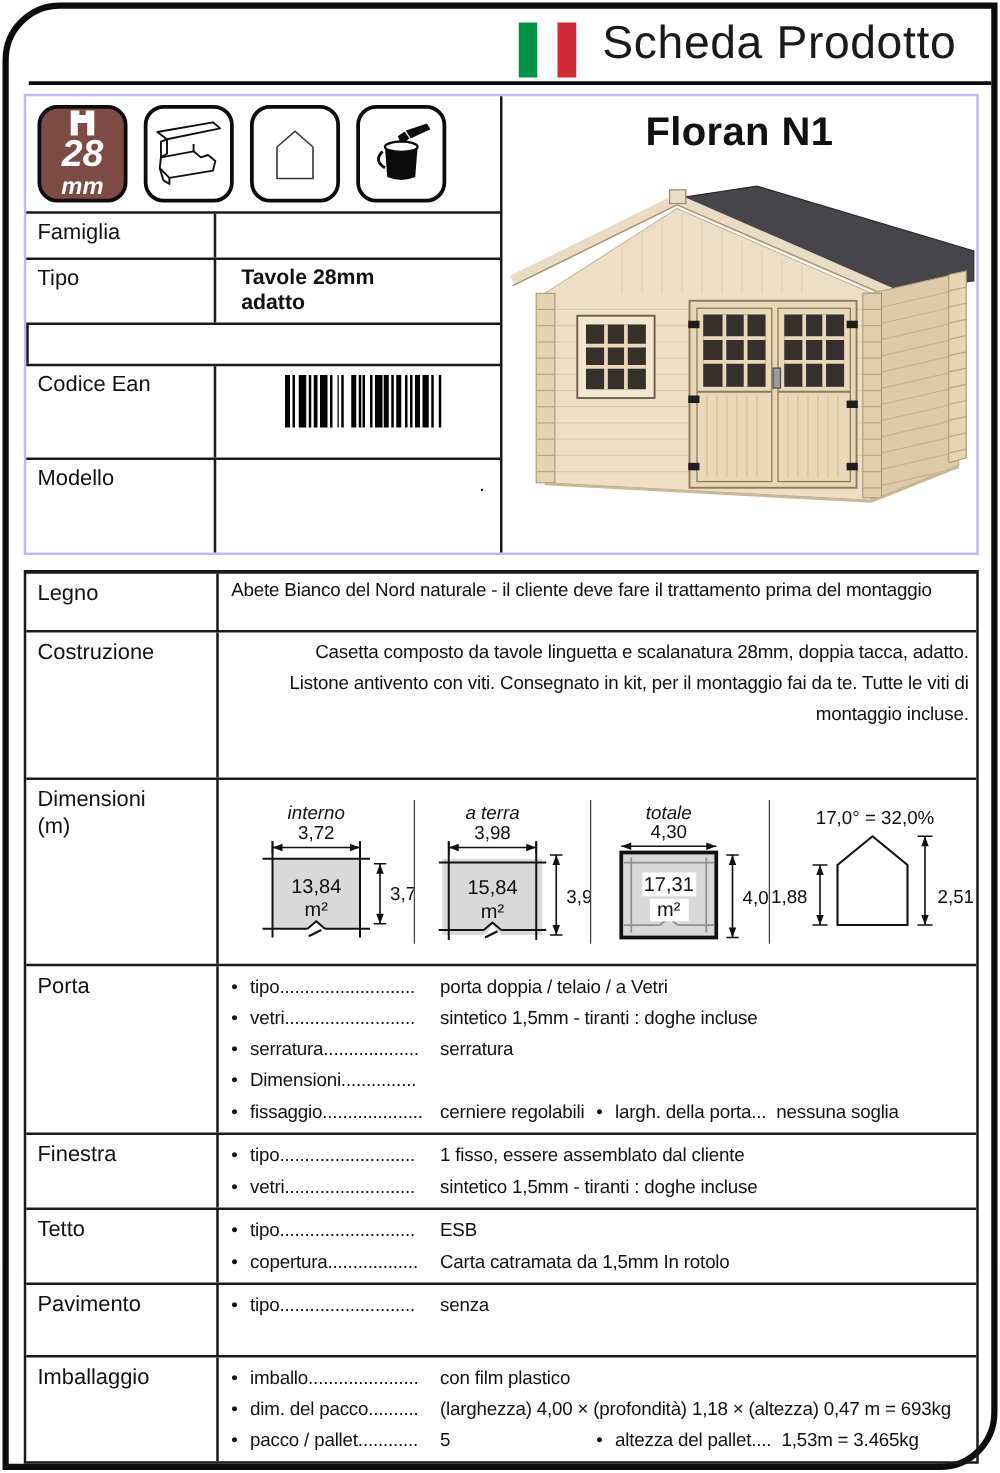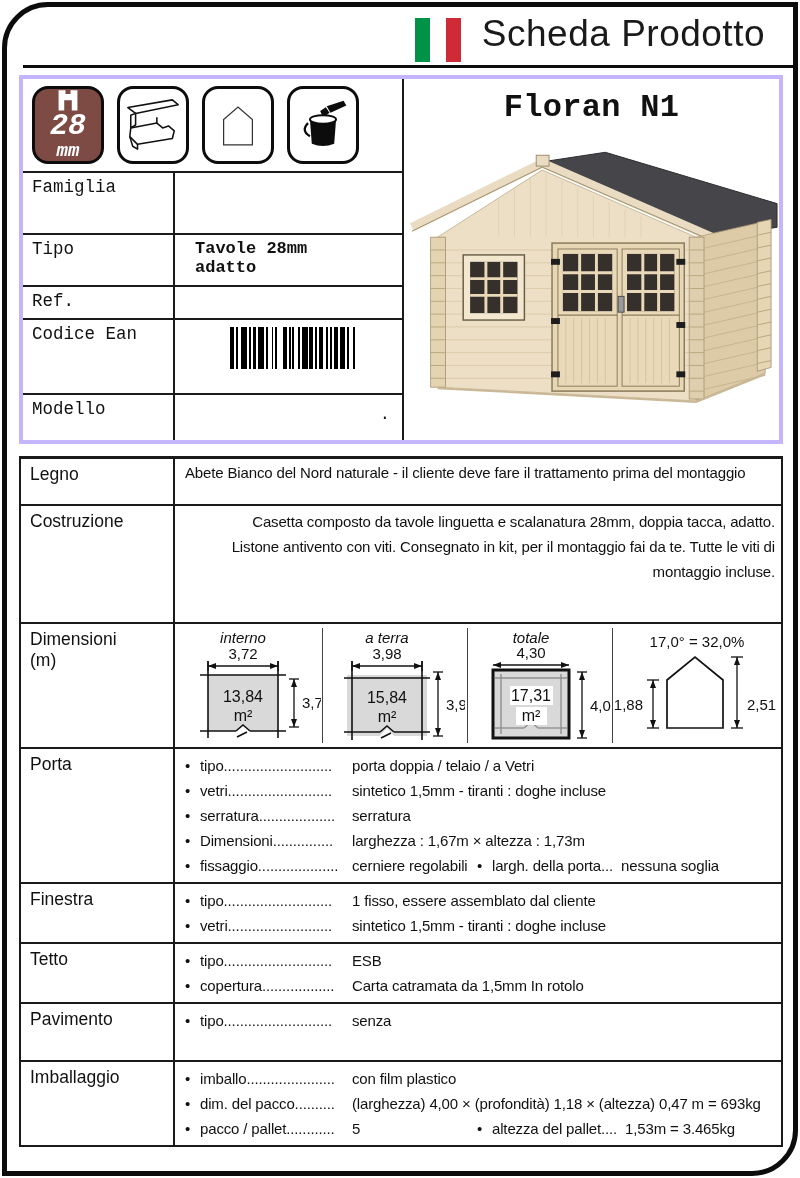--- a/index.html
+++ b/index.html
@@ -4,21 +4,21 @@
 <style>
   html,body{margin:0;padding:0;background:#fff;}
   body{width:800px;height:1178px;position:relative;font-family:"Liberation Sans","DejaVu Sans",sans-serif;color:#111;}
   .outer{position:absolute;inset:2px;border:5px solid #0c0c0c;border-radius:46px 0 46px 0;}
   
   .header{position:absolute;top:0;left:16px;right:0;height:58px;border-bottom:3px solid #0c0c0c;}
   .flag{position:absolute;left:392px;top:11px;width:46px;height:44px;display:flex;}
   .flag span{flex:1;}
   .page-title{position:absolute;right:28px;top:6px;font-size:37px;font-weight:400;letter-spacing:0.5px;color:#1a1a1a;}
   
-  .main-box{position:absolute;left:12px;top:68px;width:764px;height:369px;border:4px solid #c4b5fd;display:flex;box-sizing:border-box;font-family:Liberation Mono, monospace;}
+  .main-box{position:absolute;left:12px;top:68px;width:764px;height:369px;border:2px solid #c4b5fd;display:flex;box-sizing:border-box;}
   .left-col{width:381px;border-right:2px solid #1a1a1a;display:flex;flex-direction:column;box-sizing:border-box;}
   .right-col{flex:1;display:flex;flex-direction:column;overflow:hidden;}
   .icons-row{height:94px;border-bottom:2px solid #1a1a1a;display:flex;align-items:center;gap:13px;padding-left:9px;box-sizing:border-box;flex:0 0 auto;}
   .ficon{width:72px;height:78px;border:3px solid #0c0c0c;border-radius:16px;background:#fff;box-sizing:border-box;display:flex;align-items:center;justify-content:center;overflow:hidden;}
   .ficon.brown{background:#7d4a44;flex-direction:column;color:#fff;font-style:italic;font-weight:bold;line-height:1;}
   .ficon.brown .num{font-size:30px;margin-top:-2px;}
   .ficon.brown .unit{font-size:19px;margin-top:1px;}
   .info-row{display:flex;border-bottom:2px solid #1a1a1a;box-sizing:border-box;flex:0 0 auto;}
   .info-row:last-child{border-bottom:none;flex:1;border-radius:28px;}
   .info-label{width:150px;padding:4px 0 0 9px;font-size:17.5px;box-sizing:border-box;}
@@ -33,21 +33,21 @@
   .spec-label{width:152px;padding:5px 0 0 9px;font-size:17.5px;box-sizing:border-box;flex:0 0 auto;}
   .spec-value{flex:1;border-left:2px solid #1a1a1a;padding:5px 0 4px 10px;font-size:15px;letter-spacing:-0.15px;box-sizing:border-box;min-width:0;}
   .spec-text{line-height:21px;padding-top:3px;}
   .para{margin:0 6px 0 0;text-align:right;}
   .bline{position:relative;display:flex;line-height:25px;white-space:nowrap;}
   .bdot{width:15px;flex:0 0 auto;}
   .blabel{width:147px;overflow:hidden;flex:0 0 auto;}
   .bval{margin-left:5px;}
   .grp2{position:absolute;left:292px;display:flex;}
   
-  .dims-value{flex:1;border-left:2px solid #1a1a1a;display:flex;padding:4px;box-sizing:border-box;min-width:0;}
+  .dims-value{flex:1;border-left:2px solid #1a1a1a;display:flex;padding:16px;box-sizing:border-box;min-width:0;}
   .dim-cell{border-left:1.5px solid #444;box-sizing:border-box;display:flex;align-items:flex-start;justify-content:center;}
   .dim-cell:first-child{border-left:none;}
   .dg-title{font-style:italic;font-size:15px;}
   .dg-num{font-size:15px;}
   .dg-area{font-size:16px;}
   svg text{font-family:"Liberation Sans","DejaVu Sans",sans-serif;fill:#111;}
 </style>
 </head>
 <body>
 
@@ -93,33 +93,32 @@
           <svg width="56" height="56" viewBox="0 0 60 60">
             <path d="M34,10 L52,4 55,9 38,17 Z" fill="#0c0c0c"></path>
             <path d="M33,11 L37,17 30,22 27,15 Z" fill="#0c0c0c"></path>
             <path d="M16,24 q14,-5 28,0 l-2,26 q-12,5 -24,0 Z" fill="#0c0c0c"></path>
             <ellipse cx="30" cy="24" rx="14" ry="4.5" fill="#fff" stroke="#0c0c0c" stroke-width="2"></ellipse>
             <path d="M14,28 q-8,8 2,14" fill="none" stroke="#0c0c0c" stroke-width="2.5"></path>
           </svg>
         </div>
       </div>
 
-      <div class="info-row" style="height:62px">
+      <div class="info-row" style="height:37px">
         <div class="info-label">Famiglia</div>
         <div class="info-value"></div>
       </div>
       <div class="info-row" style="height:52px">
         <div class="info-label">Tipo</div>
         <div class="info-value bold">
           <div>Tavole 28mm</div>
           <div>adatto</div>
         </div>
       </div>
       <div class="info-row" style="height:33px">
-        <div class="info-label">Ref.</div>
         <div class="info-value"></div>
       </div>
       <div class="info-row" style="height:75px">
         <div class="info-label">Codice Ean</div>
         <div class="info-value">
           <div id="ean-barcode" style="margin:3px 0 0 45px;height:42px;"><div style="display: inline-block; vertical-align: top; height: 42px; width: 3.78788px; background: rgb(0, 0, 0);"></div><div style="display: inline-block; vertical-align: top; height: 42px; width: 1.89394px; background: transparent;"></div><div style="display: inline-block; vertical-align: top; height: 42px; width: 1.89394px; background: rgb(0, 0, 0);"></div><div style="display: inline-block; vertical-align: top; height: 42px; width: 3.78788px; background: transparent;"></div><div style="display: inline-block; vertical-align: top; height: 42px; width: 5.68182px; background: rgb(0, 0, 0);"></div><div style="display: inline-block; vertical-align: top; height: 42px; width: 1.89394px; background: transparent;"></div><div style="display: inline-block; vertical-align: top; height: 42px; width: 1.89394px; background: rgb(0, 0, 0);"></div><div style="display: inline-block; vertical-align: top; height: 42px; width: 1.89394px; background: transparent;"></div><div style="display: inline-block; vertical-align: top; height: 42px; width: 3.78788px; background: rgb(0, 0, 0);"></div><div style="display: inline-block; vertical-align: top; height: 42px; width: 1.89394px; background: transparent;"></div><div style="display: inline-block; vertical-align: top; height: 42px; width: 5.68182px; background: rgb(0, 0, 0);"></div><div style="display: inline-block; vertical-align: top; height: 42px; width: 1.89394px; background: transparent;"></div><div style="display: inline-block; vertical-align: top; height: 42px; width: 1.89394px; background: rgb(0, 0, 0);"></div><div style="display: inline-block; vertical-align: top; height: 42px; width: 3.78788px; background: transparent;"></div><div style="display: inline-block; vertical-align: top; height: 42px; width: 1.89394px; background: rgb(0, 0, 0);"></div><div style="display: inline-block; vertical-align: top; height: 42px; width: 1.89394px; background: transparent;"></div><div style="display: inline-block; vertical-align: top; height: 42px; width: 1.89394px; background: rgb(0, 0, 0);"></div><div style="display: inline-block; vertical-align: top; height: 42px; width: 5.68182px; background: transparent;"></div><div style="display: inline-block; vertical-align: top; height: 42px; width: 3.78788px; background: rgb(0, 0, 0);"></div><div style="display: inline-block; vertical-align: top; height: 42px; width: 1.89394px; background: transparent;"></div><div style="display: inline-block; vertical-align: top; height: 42px; width: 1.89394px; background: rgb(0, 0, 0);"></div><div style="display: inline-block; vertical-align: top; height: 42px; width: 1.89394px; background: transparent;"></div><div style="display: inline-block; vertical-align: top; height: 42px; width: 1.89394px; background: rgb(0, 0, 0);"></div><div style="display: inline-block; vertical-align: top; height: 42px; width: 3.78788px; background: transparent;"></div><div style="display: inline-block; vertical-align: top; height: 42px; width: 1.89394px; background: rgb(0, 0, 0);"></div><div style="display: inline-block; vertical-align: top; height: 42px; width: 1.89394px; background: transparent;"></div><div style="display: inline-block; vertical-align: top; height: 42px; width: 5.68182px; background: rgb(0, 0, 0);"></div><div style="display: inline-block; vertical-align: top; height: 42px; width: 1.89394px; background: transparent;"></div><div style="display: inline-block; vertical-align: top; height: 42px; width: 3.78788px; background: rgb(0, 0, 0);"></div><div style="display: inline-block; vertical-align: top; height: 42px; width: 1.89394px; background: transparent;"></div><div style="display: inline-block; vertical-align: top; height: 42px; width: 1.89394px; background: rgb(0, 0, 0);"></div><div style="display: inline-block; vertical-align: top; height: 42px; width: 1.89394px; background: transparent;"></div><div style="display: inline-block; vertical-align: top; height: 42px; width: 3.78788px; background: rgb(0, 0, 0);"></div><div style="display: inline-block; vertical-align: top; height: 42px; width: 3.78788px; background: transparent;"></div><div style="display: inline-block; vertical-align: top; height: 42px; width: 1.89394px; background: rgb(0, 0, 0);"></div><div style="display: inline-block; vertical-align: top; height: 42px; width: 1.89394px; background: transparent;"></div><div style="display: inline-block; vertical-align: top; height: 42px; width: 1.89394px; background: rgb(0, 0, 0);"></div><div style="display: inline-block; vertical-align: top; height: 42px; width: 1.89394px; background: transparent;"></div><div style="display: inline-block; vertical-align: top; height: 42px; width: 3.78788px; background: rgb(0, 0, 0);"></div><div style="display: inline-block; vertical-align: top; height: 42px; width: 1.89394px; background: transparent;"></div><div style="display: inline-block; vertical-align: top; height: 42px; width: 5.68182px; background: rgb(0, 0, 0);"></div><div style="display: inline-block; vertical-align: top; height: 42px; width: 1.89394px; background: transparent;"></div><div style="display: inline-block; vertical-align: top; height: 42px; width: 1.89394px; background: rgb(0, 0, 0);"></div><div style="display: inline-block; vertical-align: top; height: 42px; width: 3.78788px; background: transparent;"></div><div style="display: inline-block; vertical-align: top; height: 42px; width: 1.89394px; background: rgb(0, 0, 0);"></div></div>
         </div>
       </div>
       <div class="info-row">
         <div class="info-label">Modello</div>
@@ -451,21 +450,20 @@
             <span class="bval">sintetico 1,5mm  - tiranti : doghe incluse</span>
           </div>
         <div class="bline">
             <span class="bdot">•</span>
             <span class="blabel">serratura...................</span>
             <span class="bval">serratura</span>
           </div>
         <div class="bline">
             <span class="bdot">•</span>
             <span class="blabel">Dimensioni...............</span>
-            <span class="bval">larghezza : 1,67m × altezza : 1,73m</span>
           </div>
         <div class="bline">
             <span class="bdot">•</span>
             <span class="blabel">fissaggio....................</span>
             <span class="bval">cerniere regolabili</span>
           <span class="grp2">
               <span class="bdot">•</span>
               <span>largh. della porta...</span>
               <span class="bval" style="margin-left:8px">nessuna soglia</span>
             </span>

